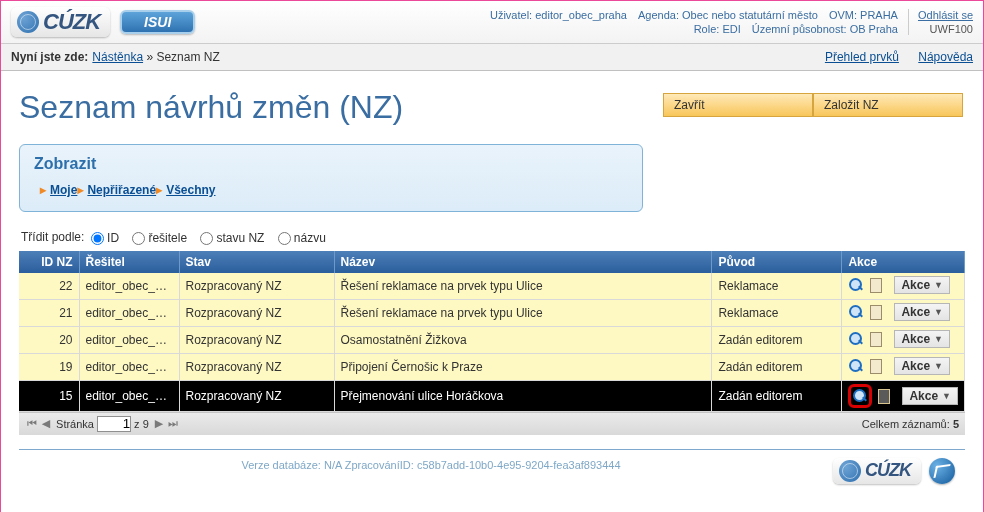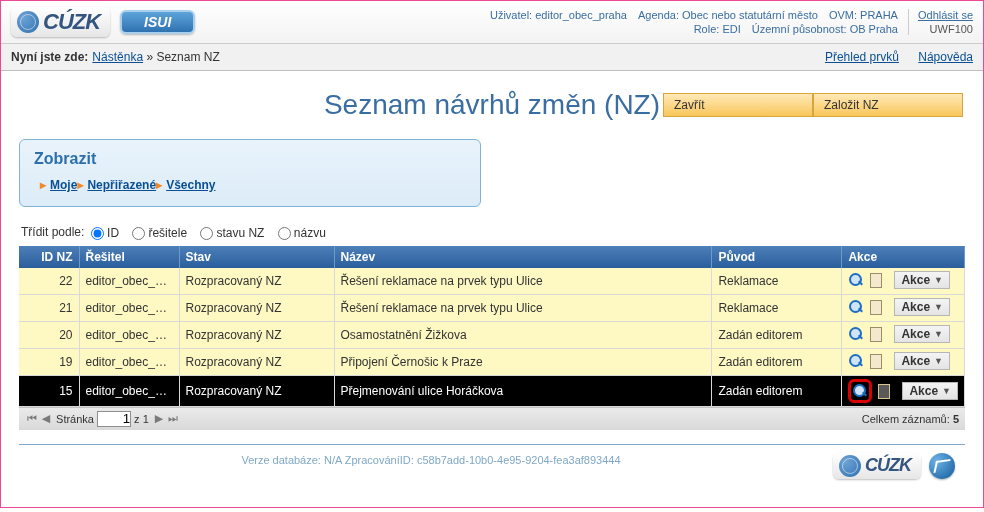--- a/index.html
+++ b/index.html
@@ -19,25 +19,25 @@
   .top-right a { color: #3a6da1; text-decoration: underline; font-size: 11px; display: block; }
   .top-right .code { color: #555; margin-top: 2px; font-size: 11px; }
 
   .locbar { display: flex; align-items: center; padding: 6px 10px; border-bottom: 1px solid #c0c0c0; background: #f1f1f1; }
   .locbar .lbl { font-weight: bold; margin-right: 4px; }
   .locbar a { color: #0a4f94; text-decoration: underline; }
   .locbar-right { margin-left: auto; }
   .locbar-right a { color: #0a4f94; text-decoration: underline; margin-left: 16px; }
 
   .content { padding: 18px; position: relative; }
-  h1 { font-size: 28px; font-weight: normal; color: #3a6da1; margin-bottom: 18px; text-align: center; }
+  h1 { font-size: 32px; font-weight: normal; color: #3a6da1; margin-bottom: 18px; }
   .side-buttons { position: absolute; right: 20px; top: 22px; display: flex; flex-direction: row; gap: 0; }
   .btn { width: 150px; text-align: left; padding: 4px 10px; background: linear-gradient(#ffe9b8,#f8c65a); border: 1px solid #d6a53e; color: #333; font-size: 12px; cursor: pointer; }
 
-  .panel { border: 1px solid #7fb3d8; border-radius: 6px; background: linear-gradient(#e9f3fb,#dcecf8); padding: 10px 14px 14px; width: 462px; margin-bottom: 18px; }
+  .panel { border: 1px solid #7fb3d8; border-radius: 6px; background: linear-gradient(#e9f3fb,#dcecf8); padding: 10px 14px 14px; width: 624px; margin-bottom: 18px; }
   .panel-title { font-size: 16px; font-weight: bold; color: #2d6fab; margin-bottom: 10px; }
   .tabs { display: flex; padding-left: 6px; }
   .tabs a { color: #0a4f94; text-decoration: underline; font-weight: bold; }
   .tabs .marker { color: #f08a24; margin-right: 4px; font-weight: bold; }
 
   .sort-row { margin: 6px 0 6px 2px; }
   .sort-row label { margin-right: 10px; vertical-align: middle; }
   .sort-row input { vertical-align: middle; margin-right: 3px; }
 
   table.grid { width: 100%; border-collapse: collapse; font-size: 12px; }
@@ -241,21 +241,21 @@
               </span></td>
           </tr>
         </tbody>
     </table>
 
     <div class="pager">
       <span class="navbtn">⏮</span>
       <span class="navbtn">◀</span>
       &nbsp;<span>Stránka</span>&nbsp;
       <input value="1" style="">
-      &nbsp;<span>z 1</span>&nbsp;
+      &nbsp;<span>z 9</span>&nbsp;
       <span class="navbtn">▶</span>
       <span class="navbtn">⏭</span>
       <span class="grow"></span>
       <span class="total"><span>Celkem záznamů:</span> <b>5</b></span>
     </div>
 
     <div class="footer">
       <div class="footer-text">
         <div>Verze databáze: N/A ZpracováníID: c58b7add-10b0-4e95-9204-fea3af893444</div>
       </div>

